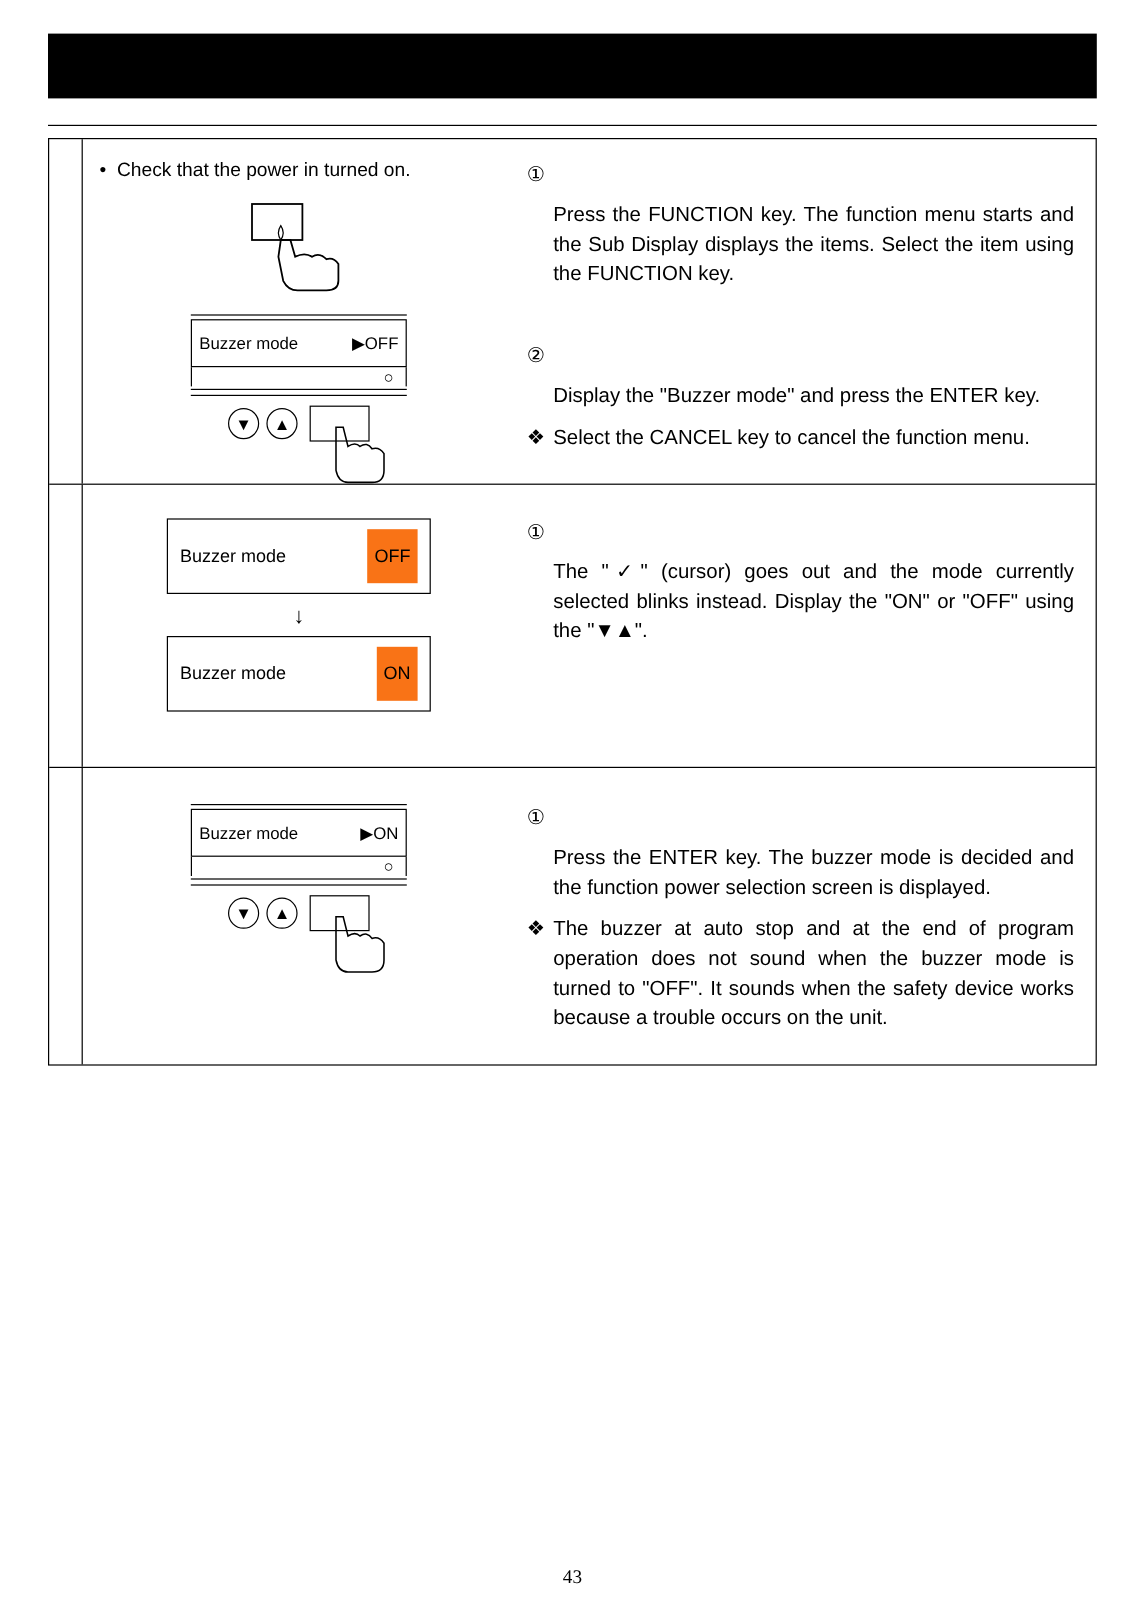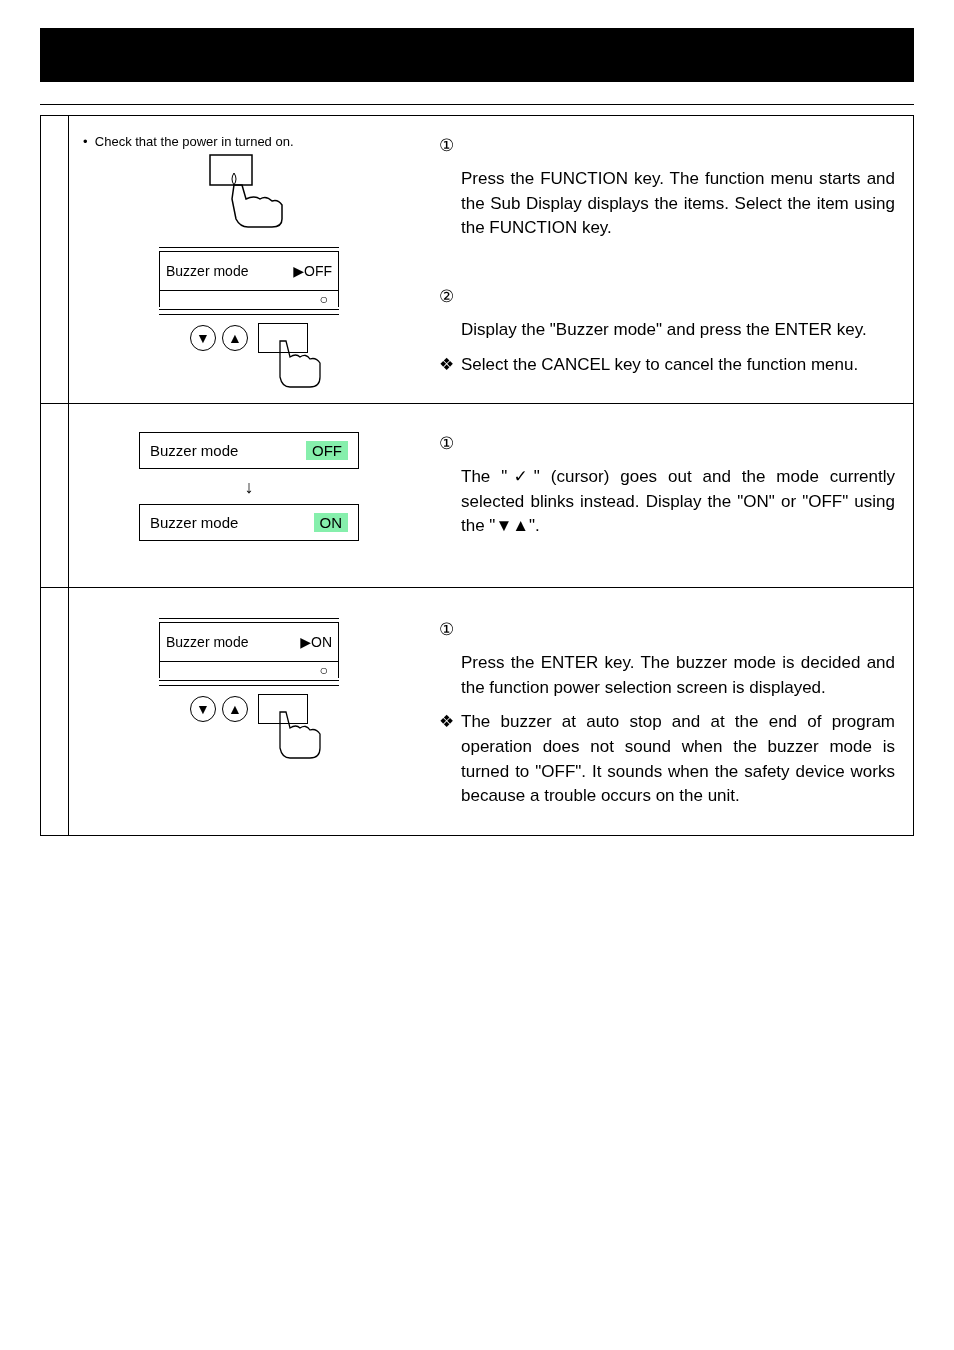--- a/index.html
+++ b/index.html
@@ -6,40 +6,40 @@
   html, body { width: 954px; height: 1350px; background: #fff; font-family: Arial, Helvetica, sans-serif; }
   .page { width: 954px; height: 1350px; position: relative; padding: 28px 40px 0 40px; }
   .black-band { background: #000; height: 54px; width: 100%; }
   .hr-thin { border: none; border-top: 1px solid #000; margin-top: 22px; margin-bottom: 10px; }
   .outer-box { border: 1px solid #000; width: 100%; padding: 0; }
   .row { display: flex; border-bottom: 1px solid #000; }
   .row:last-child { border-bottom: none; }
   .left-gutter { width: 28px; border-right: 1px solid #000; }
   .row .left-col { width: 360px; padding: 18px 14px 18px 14px; display: flex; flex-direction: column; align-items: center; }
   .row .right-col { flex: 1; padding: 18px 18px 18px 10px; font-size: 17px; line-height: 1.45; }
-  .bullet-line { font-size: 13px; align-self: flex-start; }
+  .bullet-line { font-size: 16px; align-self: flex-start; margin-bottom: 12px; }
   .num-item { display: flex; margin-bottom: 10px; }
   .num-item .circ { width: 22px; flex: 0 0 22px; }
   .num-item .txt { flex: 1; text-align: justify; margin-top: 33px; }
   .diamond-item { display: flex; margin-bottom: 8px; }
   .diamond-item .dia { width: 22px; flex: 0 0 22px; }
   .diamond-item .txt { flex: 1; text-align: justify; }
   .sub-top { border-top: 1.5px solid #000; height: 4px; }
   .sub-box { border: 1.5px solid #000; height: 40px; display: flex; align-items: center; justify-content: space-between; padding: 0 6px; font-size: 14px; }
   .sub-bottom { height: 3px; border-bottom: 1.5px solid #000; }
   .sub-bottom2 { height: 3px; border-bottom: 1.5px solid #000; margin-top: 2px; }
   .circ-mark { font-size: 14px; align-self: flex-end; margin-top: -2px; margin-right: 4px; position: relative; left: 0; }
   .sub-wrap { position: relative; width: 180px; }
   .lamp-row { display: flex; align-items: flex-start; gap: 6px; margin-top: 10px; }
   .arrow-btn { width: 26px; height: 26px; border: 1.5px solid #000; border-radius: 50%; display: inline-flex; align-items: center; justify-content: center; font-size: 14px; }
   .rect-btn { width: 50px; height: 30px; border: 1.5px solid #000; display: inline-block; margin-left: 4px; position: relative; top: -2px; }
   .hand-svg { width: 90px; height: 80px; }
   .hand-small { width: 70px; height: 62px; }
   .mode-box { border: 1.5px solid #000; width: 220px; padding: 8px 10px; font-size: 15px; display: flex; justify-content: space-between; align-items: center; margin-bottom: 6px; }
-  .mode-val { background: #86efac; padding: 1px 6px; }
+  .mode-val { background: #f97316; padding: 14px 6px; }
   .down-arrow { font-size: 18px; margin: 2px 0 6px 0; align-self: center; }
   .page-num { position: absolute; bottom: 26px; left: 0; right: 0; text-align: center; font-size: 16px; font-family: 'Times New Roman', serif; }
 </style>
 </head>
 <body>
 <div class="page">
 
 <div class="black-band"></div>
 <hr class="hr-thin">
 
@@ -166,14 +166,15 @@
       </div>
       <div class="diamond-item">
         <span class="dia">❖</span>
         <span class="txt">The buzzer at auto stop and at the end of program operation does not sound when the buzzer mode is turned to "OFF".  It sounds when the safety device works because a trouble occurs on the unit.</span>
       </div>
     </div>
   </div>
 
 </div>
 
+<div class="page-num">43</div>
 
 </div>
 
 </body></html>

